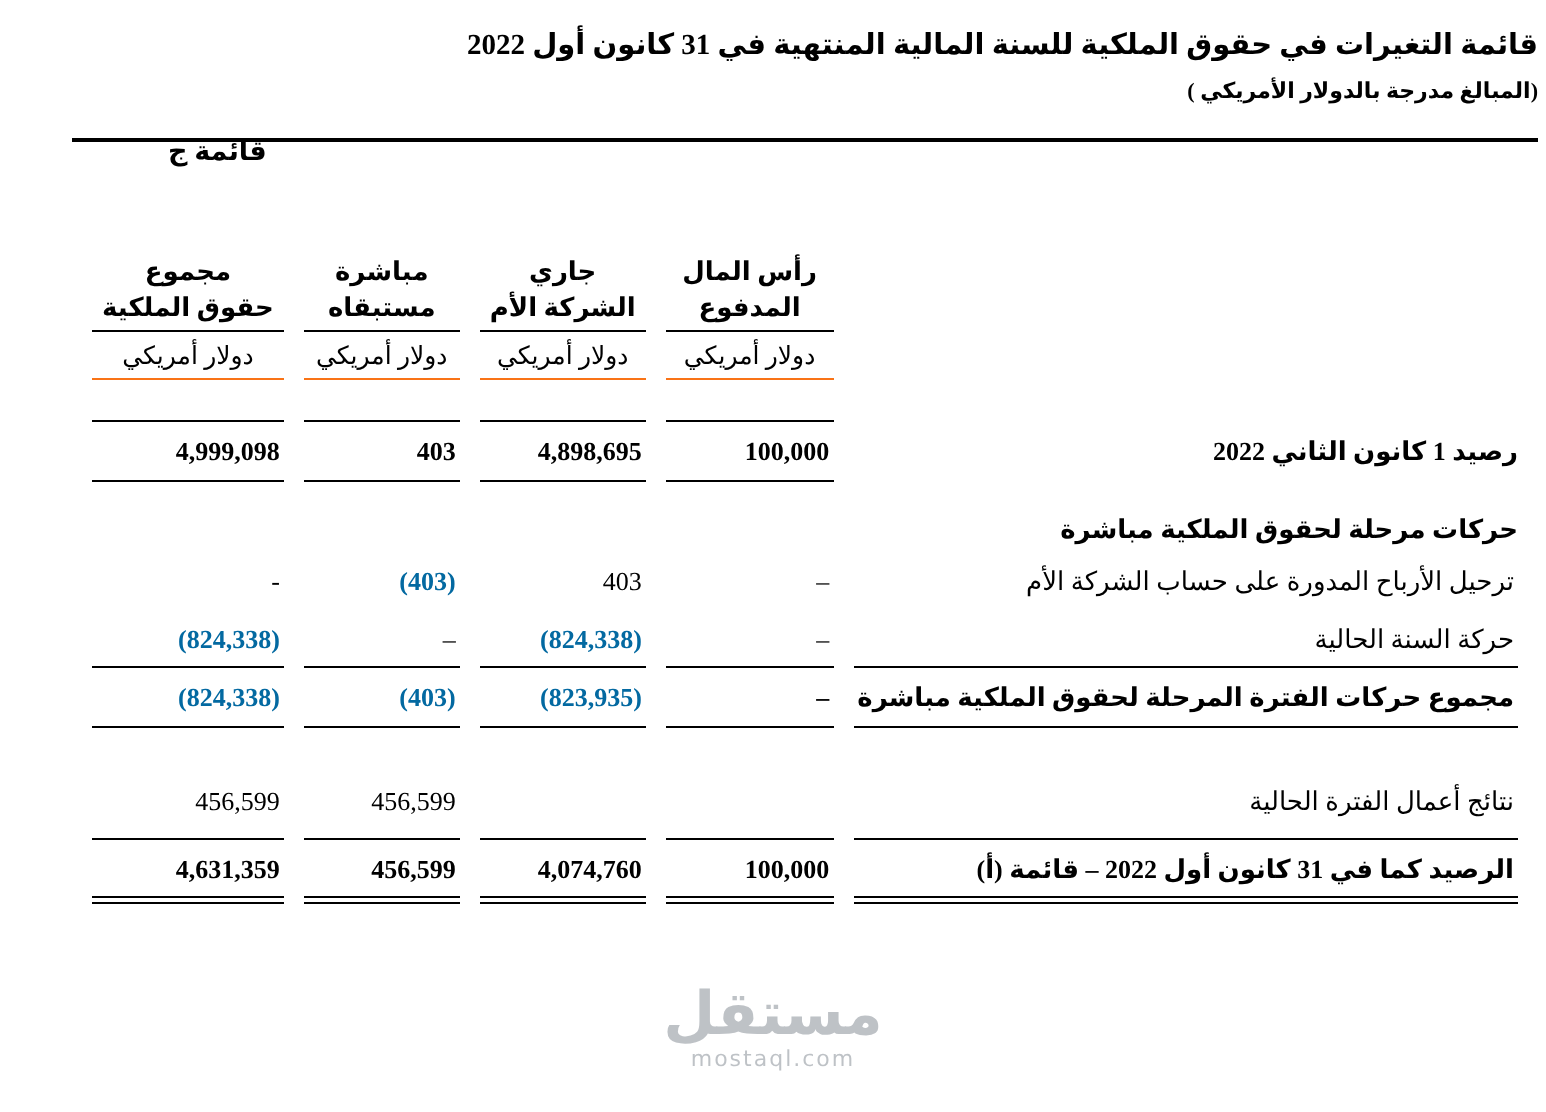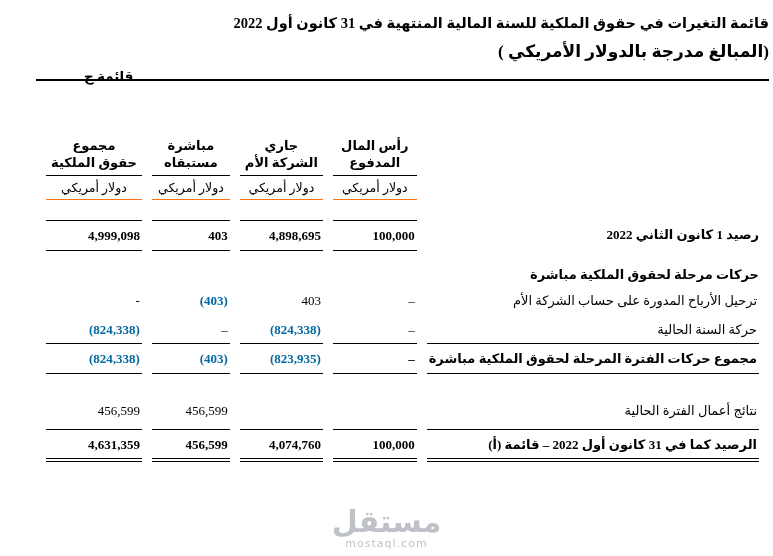--- a/index.html
+++ b/index.html
@@ -9,21 +9,21 @@
     position:relative; overflow:hidden;
     direction:rtl;
     color:#000;
     font-family:"Liberation Serif","DejaVu Sans",serif;
   }
   .page { padding:10px 4px 0 36px; position:relative; height:100%; }
 
   
   .doc-titles { text-align:right; }
   .doc-title   { font-size:14.5px; font-weight:bold; line-height:1.9; }
-  .doc-subtitle{ font-size:17px; font-weight:bold; line-height:1.6; }
+  .doc-subtitle{ font-size:11px; font-weight:bold; line-height:1.6; }
   .statement-label {
     position:absolute; left:84px; top:68px;
     font-size:13.5px; font-weight:bold;
   }
   .top-rule { border:0; border-top:2px solid #000; margin-top:14px; }
 
   
   table.equity {
     margin-top:56px;
     border-collapse:separate; border-spacing:10px 0;
@@ -76,21 +76,21 @@
 
   tr.row-final td {
     border-top:1px solid #000; border-bottom:4px double #000;
     font-weight:bold; padding:7px 2px 5px;
   }
 
   .neg { color:#0369a1; font-weight:bold; }
 
   
   .watermark {
-    position:absolute; left:50%; bottom:6px; transform:translateX(-50%);
+    position:absolute; left:50%; bottom:20px; transform:translateX(-50%);
     text-align:center; opacity:.55; pointer-events:none;
     color:#8a9199; z-index:5;
   }
   .watermark .wm-logo { font-size:30px; font-weight:bold; line-height:1; font-family:"DejaVu Sans",sans-serif; }
   .watermark .wm-site { font-size:11px; letter-spacing:1px; font-family:"DejaVu Sans",sans-serif; direction:ltr; }
 </style>
 </head>
 <body>
 
 <div class="page">

